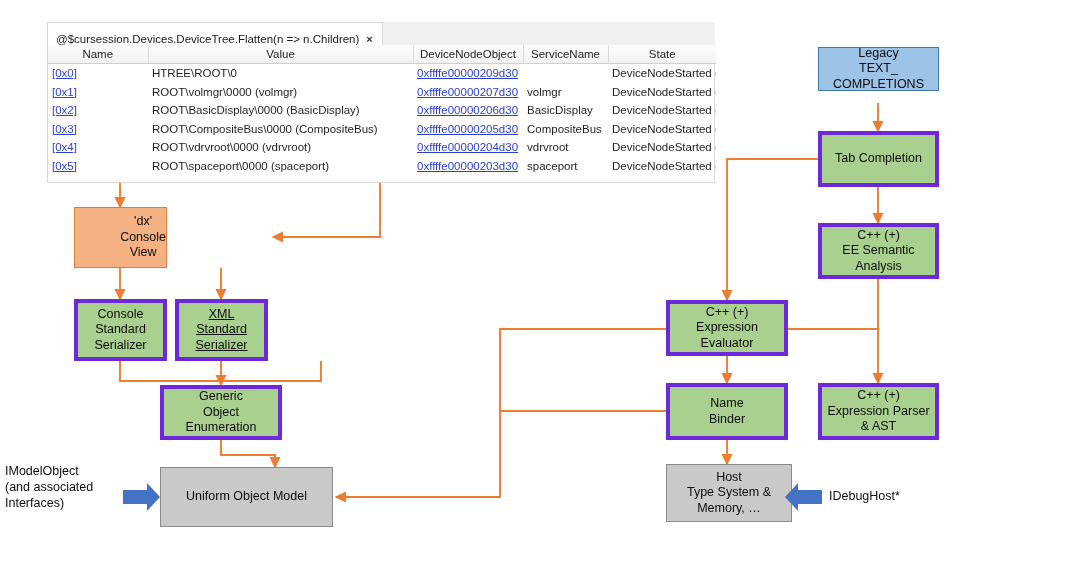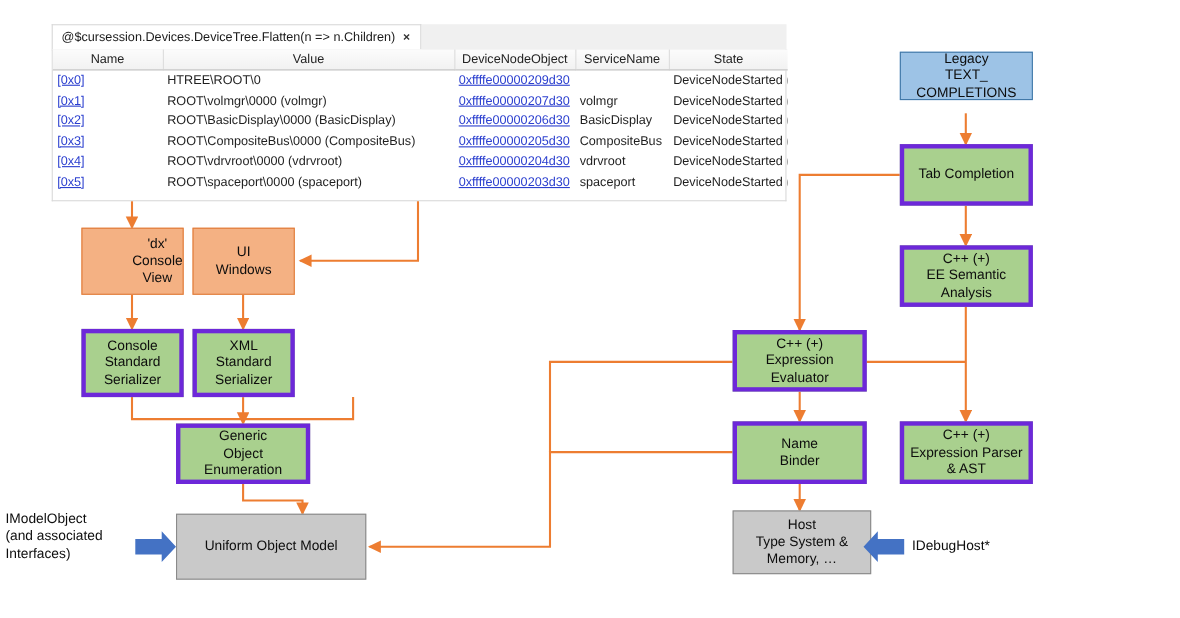--- a/index.html
+++ b/index.html
@@ -10,21 +10,21 @@
     position:relative;
     overflow:hidden;
     color:#000;
   }
   
   #dx-window{position:absolute;left:47px;top:22px;width:668px;height:161px;}
   .tabstrip{position:absolute;left:0;top:0;width:668px;height:23px;
     background:#f0f0f0;border-bottom:1px solid #d9d9d9;}
   .tab{position:absolute;left:0;top:0;height:23px;background:#ffffff;
     border:1px solid #d9d9d9;border-bottom:none;
-    display:flex;align-items:center;padding:0 7px 0 8px;box-sizing:border-box;
+    display:flex;align-items:flex-end;padding:0 7px 0 8px;box-sizing:border-box;
     font-size:11.5px;color:#1a1a1a;white-space:nowrap;}
   .tab-close{margin-left:7px;font-size:11px;color:#333;font-weight:bold;cursor:pointer;}
   .grid{position:absolute;left:0;top:23px;width:668px;height:138px;
     background:#fff;border:1px solid #d9d9d9;border-top:none;box-sizing:border-box;}
   table.dxgrid{border-collapse:collapse;width:100%;table-layout:fixed;}
   table.dxgrid th{
     background:linear-gradient(to bottom,#fcfcfc 0%,#f2f2f2 100%);
     border-right:1px solid #dcdcdc;border-bottom:1px solid #cfcfcf;
     font-weight:normal;font-size:11.5px;color:#222;height:18px;padding:0;
     text-align:center;}
@@ -176,28 +176,25 @@
 
       <path d="M788,329 L878,329"></path>
 
       <path d="M666,329 L500,329 L500,411"></path>
     </g>
   </svg>
 
   <div class="node n-orange" style="left:74px;top:207px;width:93px;height:61px;justify-content:flex-end;">
     <span>'dx'<br>Console<br>View</span>
   </div>
-  <div class="node n-orange" style="left:175px;top:207px;width:93px;height:61px;">
-    <span>UI<br>Windows</span>
-  </div>
 
   <div class="node n-green" style="left:74px;top:299px;width:93px;height:62px;">
     <span>Console<br>Standard<br>Serializer</span>
   </div>
-  <div class="node n-green" style="left:175px;top:299px;width:93px;height:62px;">
+  <div class="node n-green" style="left:175px;top:299px;width:93px;height:62px;text-decoration:underline;">
     <span>XML<br>Standard<br>Serializer</span>
   </div>
 
   <div class="node n-green" style="left:160px;top:385px;width:122px;height:55px;">
     <span>Generic<br>Object<br>Enumeration</span>
   </div>
 
   <div class="node n-gray" style="left:160px;top:467px;width:173px;height:60px;">
     <span>Uniform Object Model</span>
   </div>

